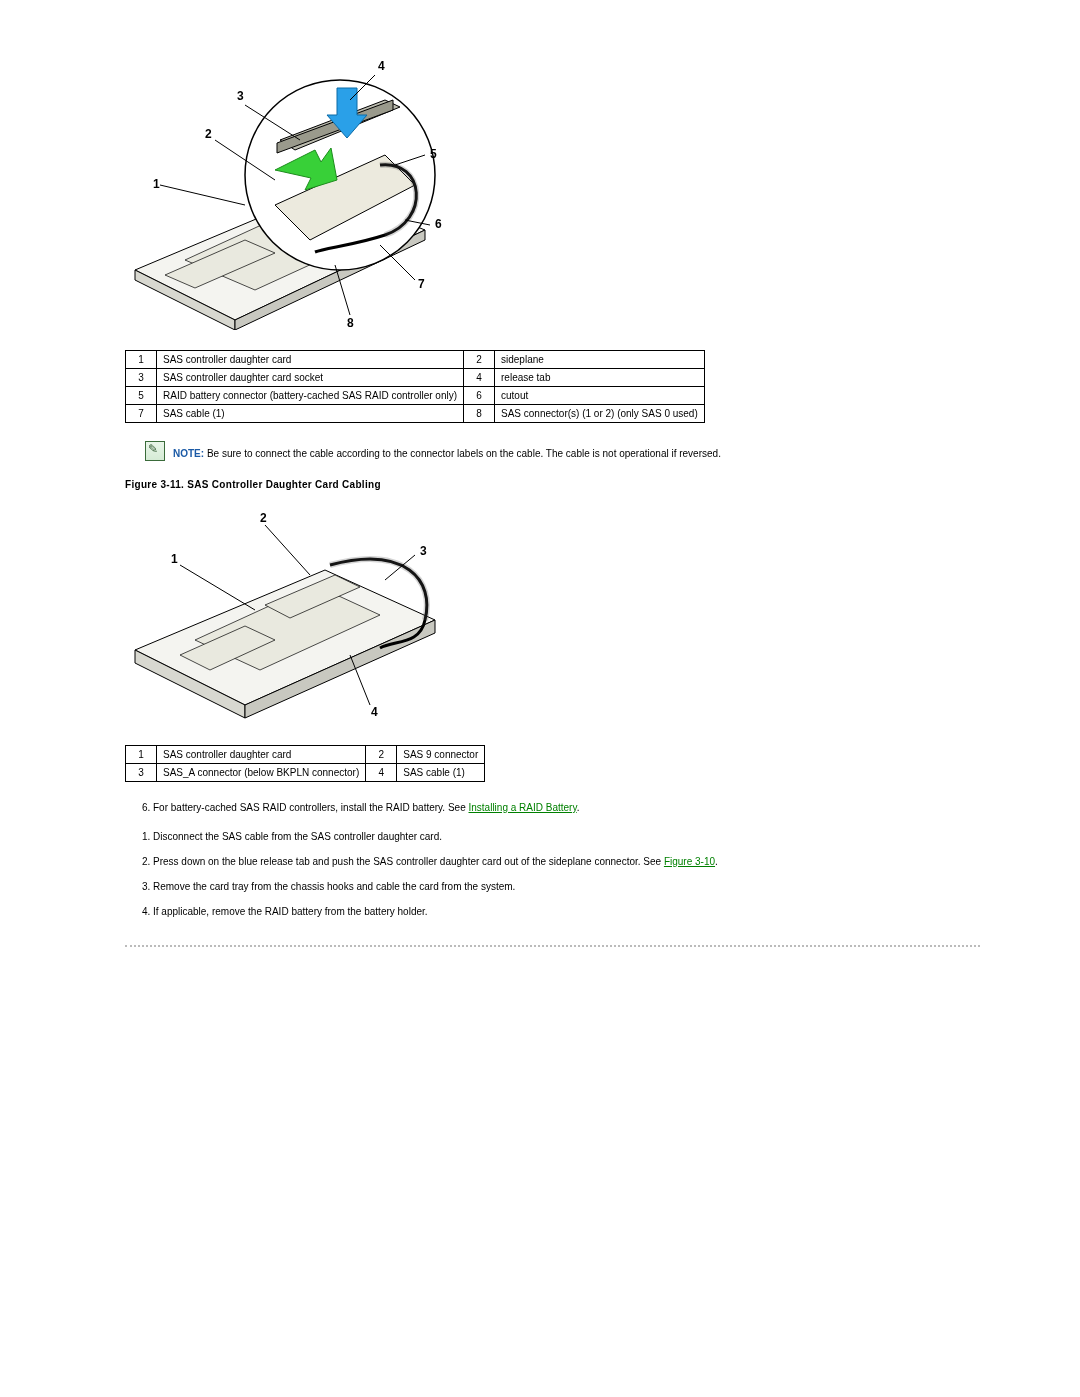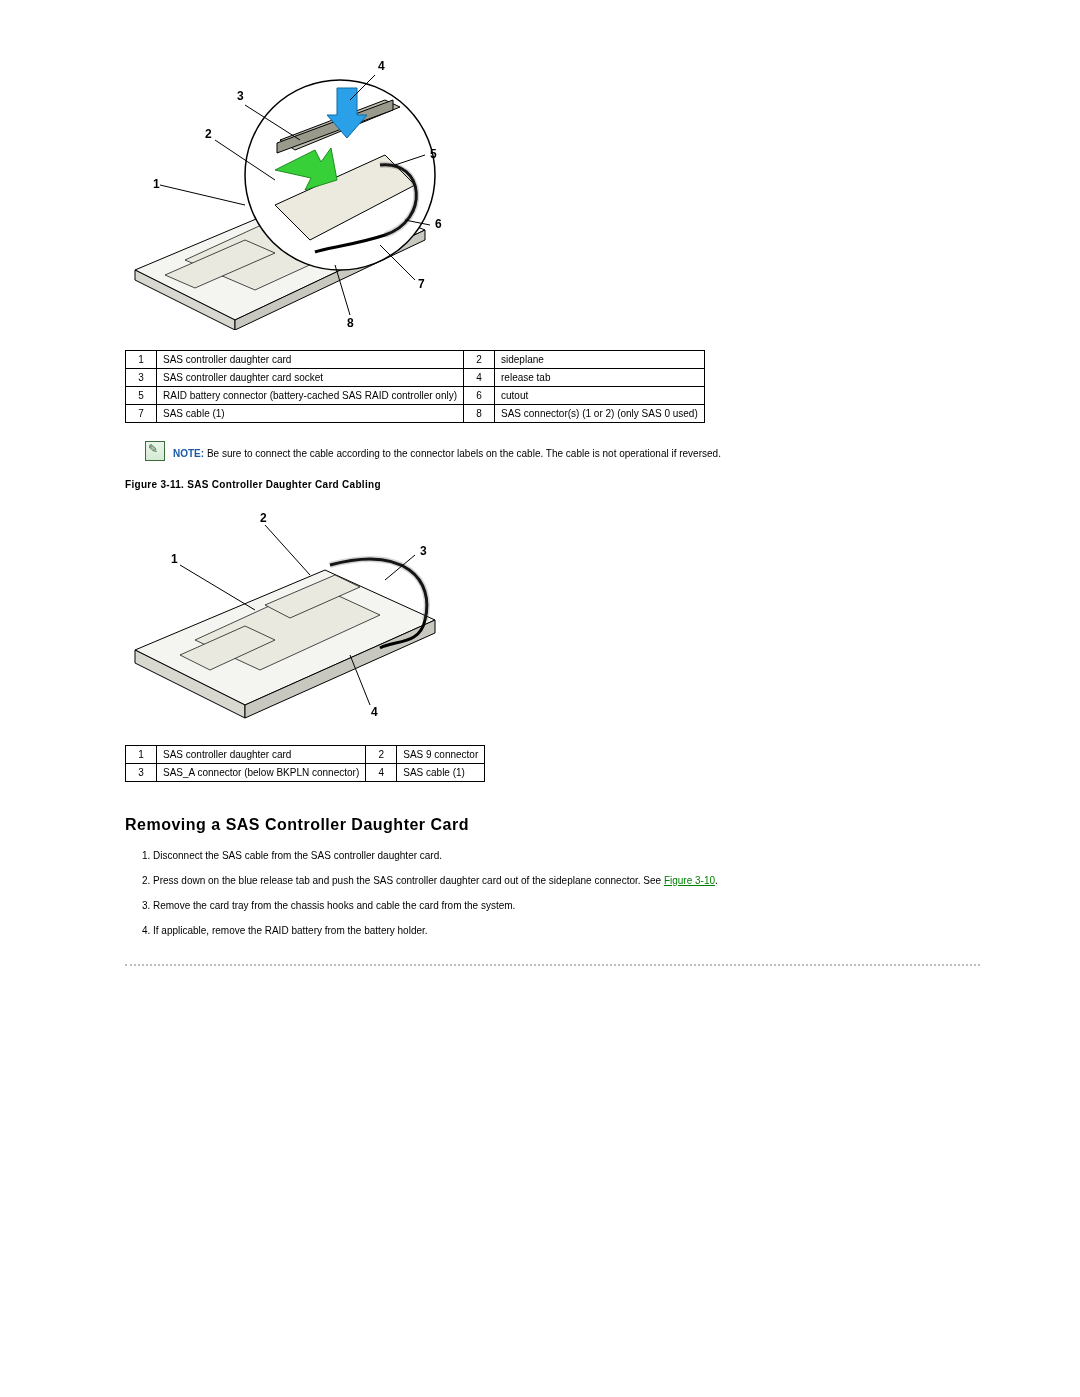--- a/index.html
+++ b/index.html
@@ -166,22 +166,26 @@
     </tr>
     <tr>
       <td class="num">3</td>
       <td>SAS_A connector (below BKPLN connector)</td>
       <td class="num">4</td>
       <td>SAS cable (1)</td>
     </tr>
   </tbody>
     </table>
 
-
-  <h3 class="sec">Removing a SAS Controller Daughter Card</h3>
+  <ol class="steps" start="6">
+    <li>
+      <span>For battery-cached SAS RAID controllers, install the RAID battery. See </span><a class="lnk" href="#">Installing a RAID Battery</a><span>.</span>
+    </li>
+  </ol>
+
 
   <ol class="steps">
     <li>
       <span>Disconnect the SAS cable from the SAS controller daughter card.</span>
     </li>
     <li>
       <span>Press down on the blue release tab and push the SAS controller daughter card out of the sideplane connector. See </span><a class="lnk" href="#">Figure 3-10</a><span>.</span>
     </li>
     <li>
       <span>Remove the card tray from the chassis hooks and cable the card from the system.</span>

